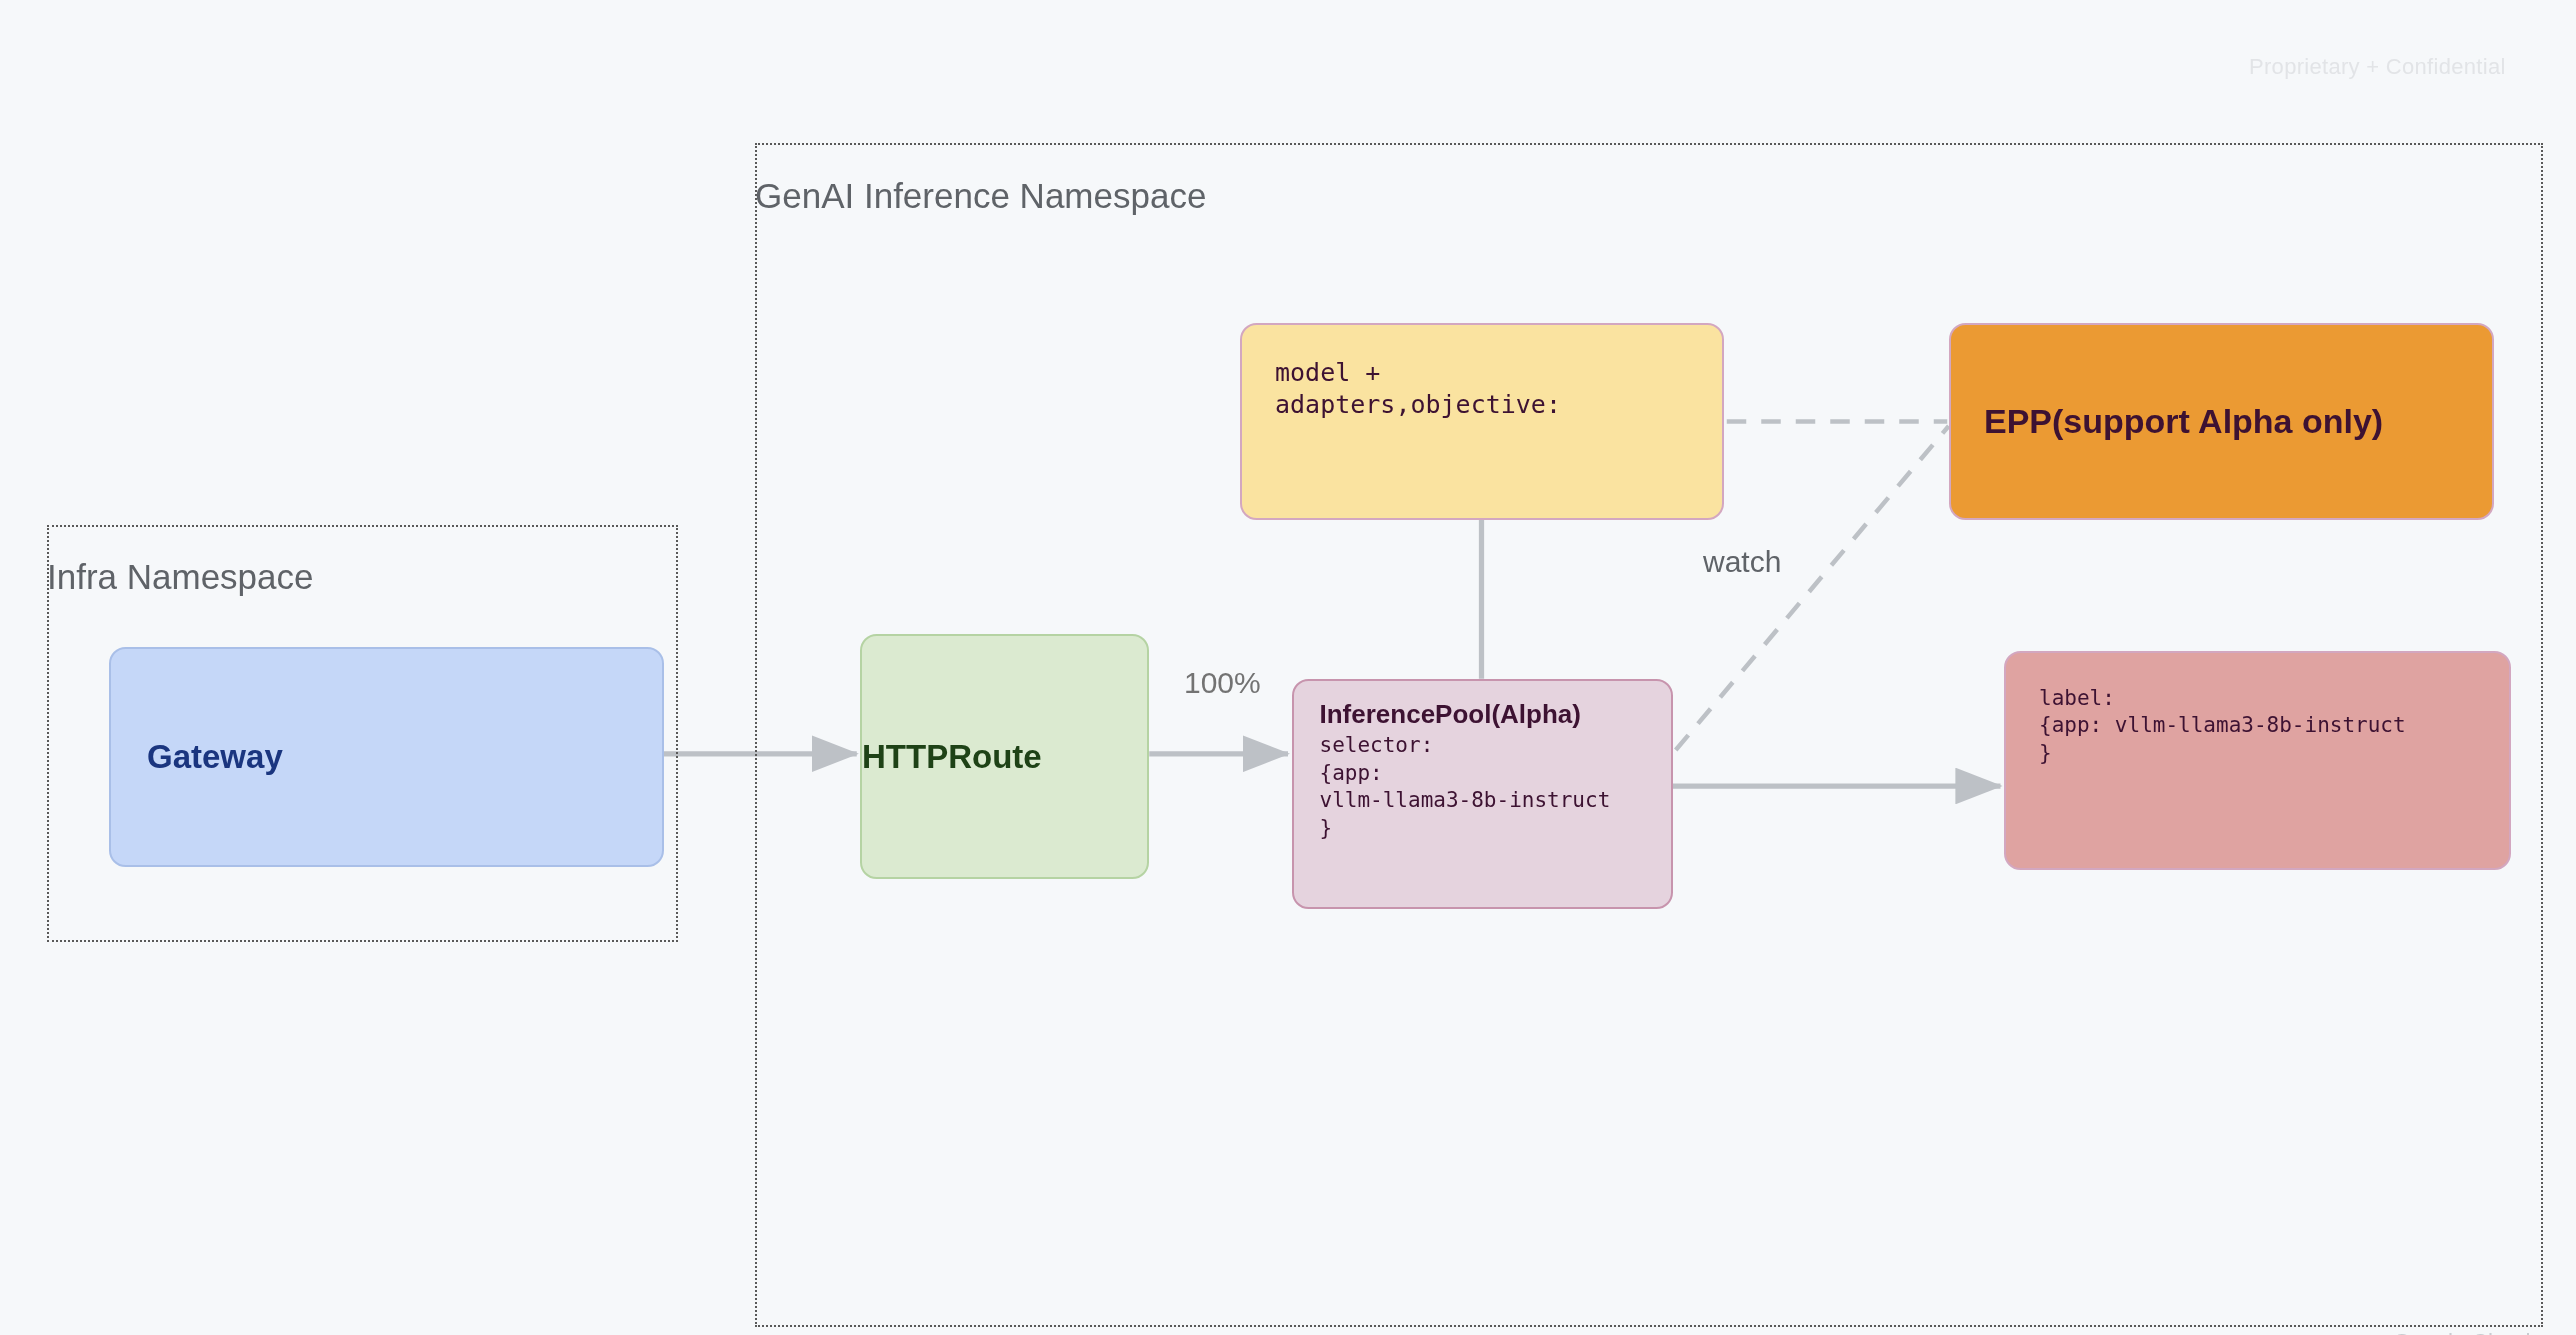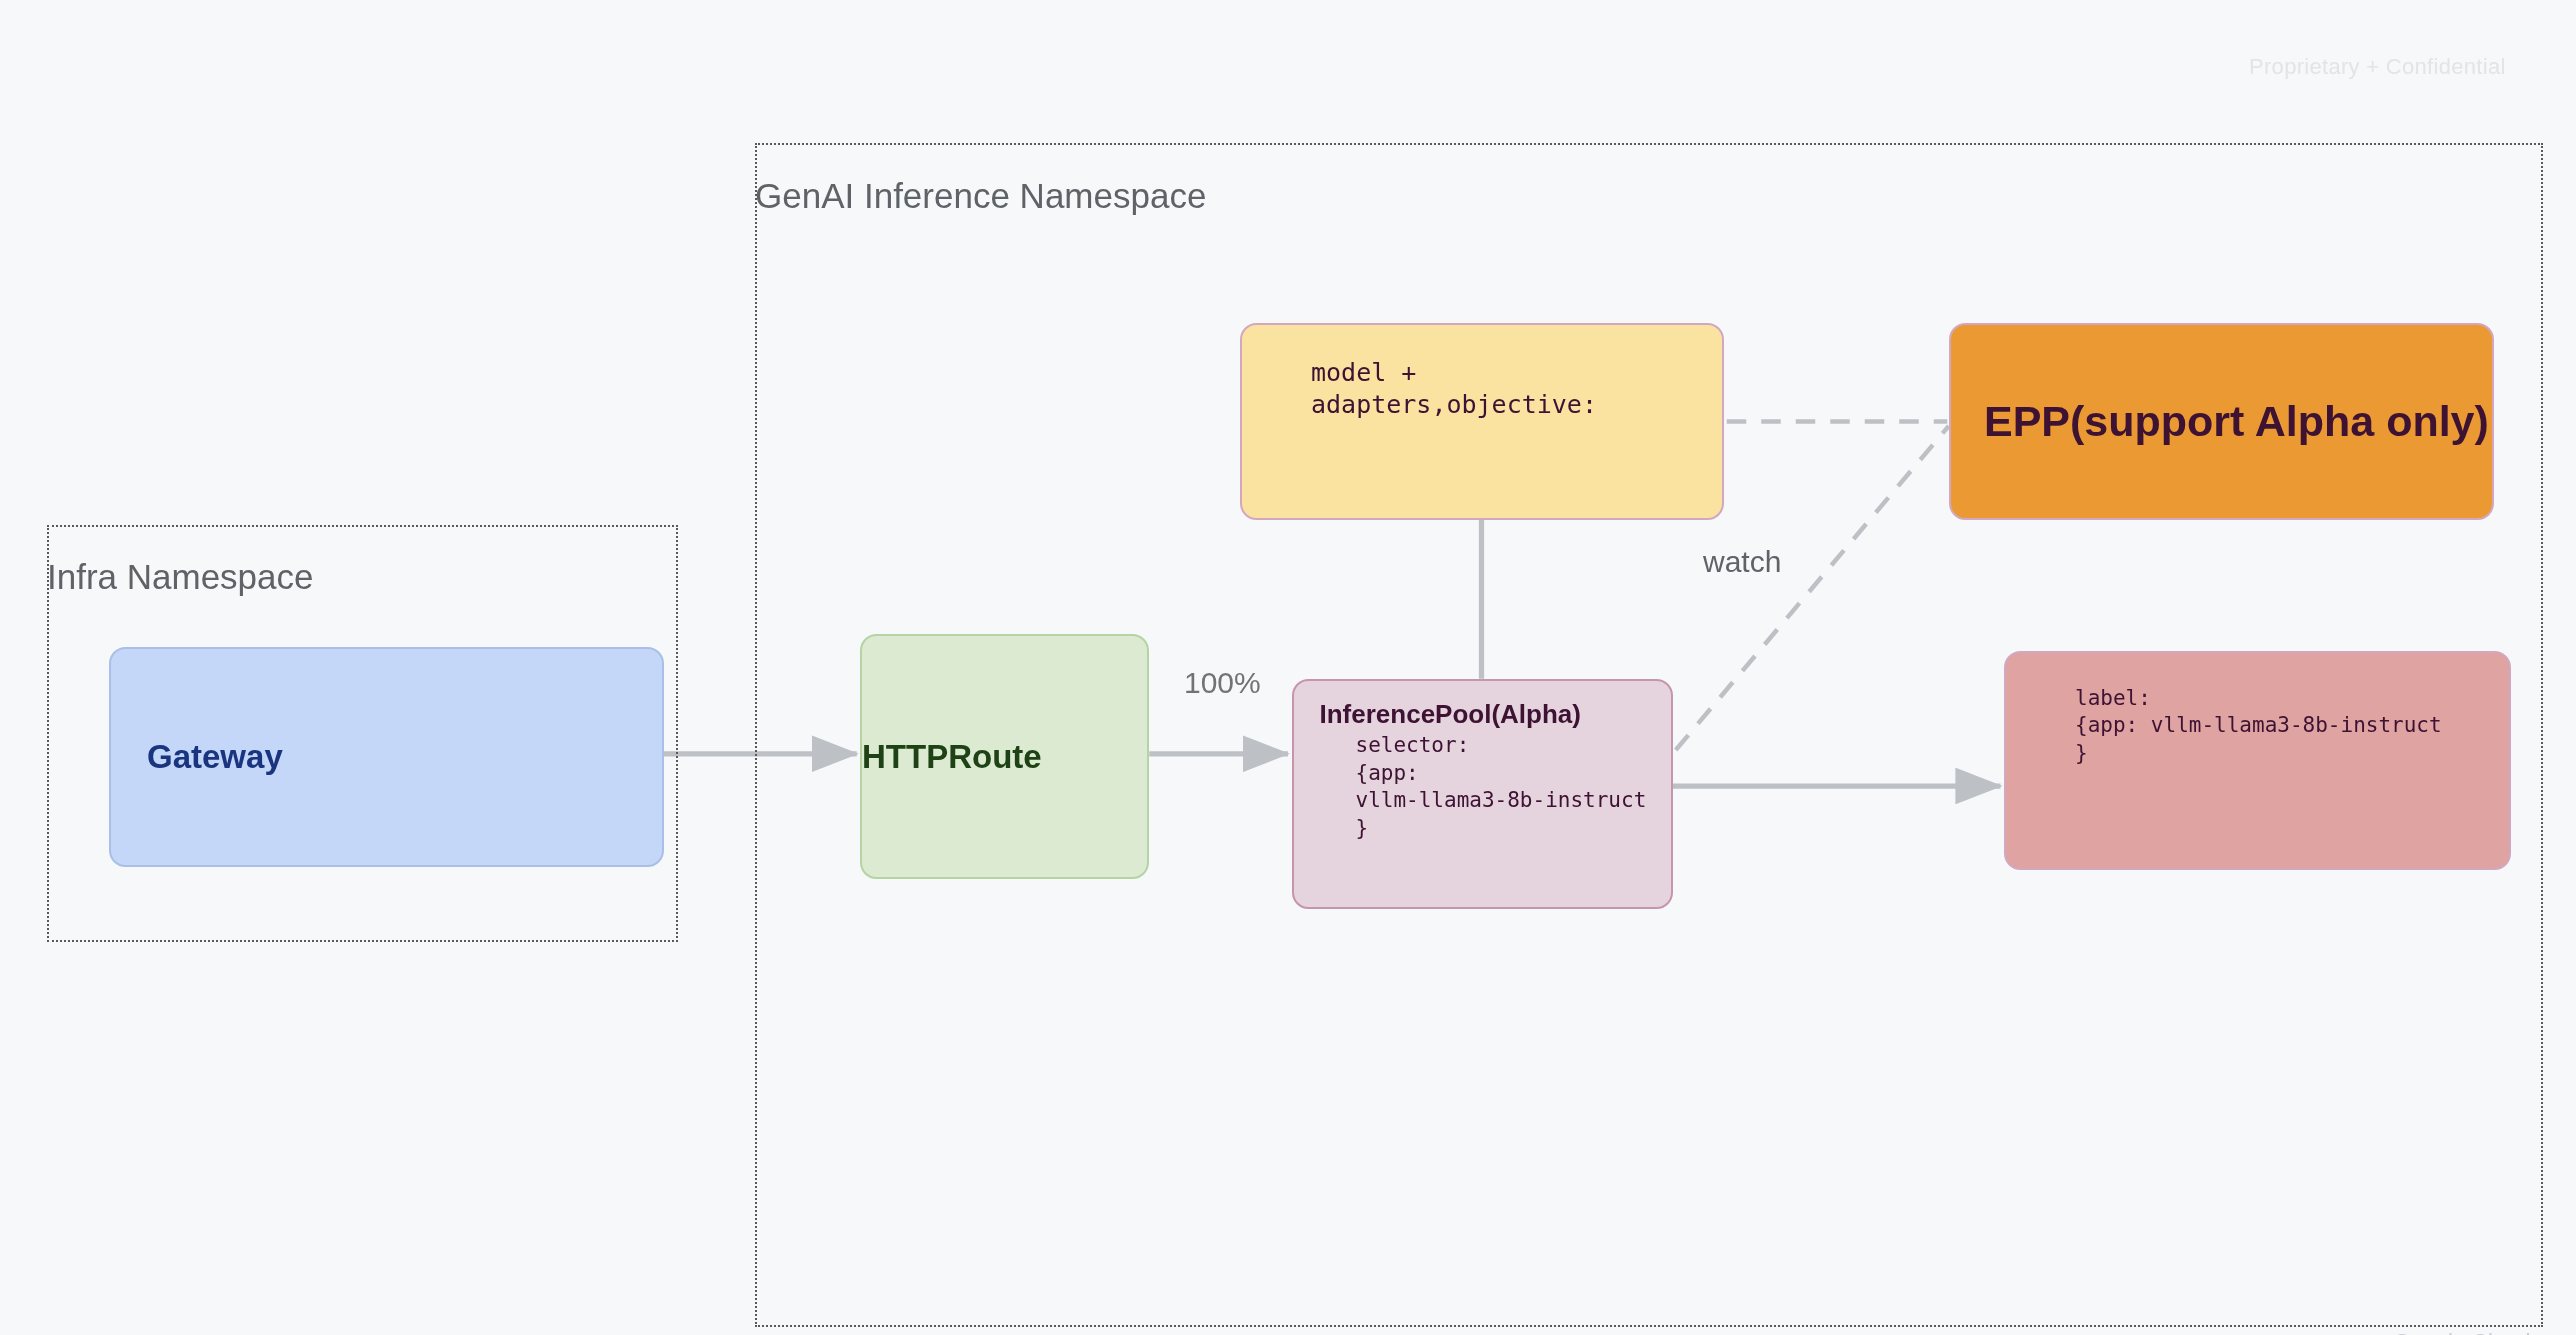--- a/index.html
+++ b/index.html
@@ -44,21 +44,20 @@
     border-radius:16.5px;
     overflow:hidden;
   }
   .node .title{
     font-weight:bold;
     white-space:nowrap;
   }
   .node .sub{
     font-family:"DejaVu Sans Mono","Liberation Mono",monospace;
     white-space:pre;
-    margin-left:36px;
   }
 
   
   #node-gateway{
     left:109px;top:647px;width:555px;height:220px;
     background:#c5d7f8;border:2.3px solid #a9bfe8;
     display:flex;align-items:center;
   }
   #node-gateway .title{
     font-size:33px;color:#1a357f;padding-left:36px;
@@ -91,21 +90,21 @@
   }
   #node-inferencepool .title{font-size:26px;color:#3d1232;line-height:1.18;}
   #node-inferencepool .sub{font-size:21px;color:#3d1232;line-height:1.32;margin-top:2.3px;}
 
   
   #node-epp{
     left:1949px;top:323px;width:545px;height:197px;
     background:#eb9a33;border:2.3px solid #d3a7c0;
     display:flex;align-items:center;
   }
-  #node-epp .title{font-size:43px;color:#3d1232;padding-left:33px;}
+  #node-epp .title{font-size:34px;color:#3d1232;padding-left:33px;}
 
   
   #node-modelserverpods{
     left:2004px;top:651px;width:507px;height:219px;
     background:#dfa3a1;border:2.3px solid #d3a7c0;
     padding:27px 0 0 33px;
   }
   #node-modelserverpods .title{font-size:31.5px;color:#3d1232;line-height:1.18;}
   #node-modelserverpods .sub{font-size:21px;color:#3d1232;line-height:1.32;margin-top:4.5px;}
 

